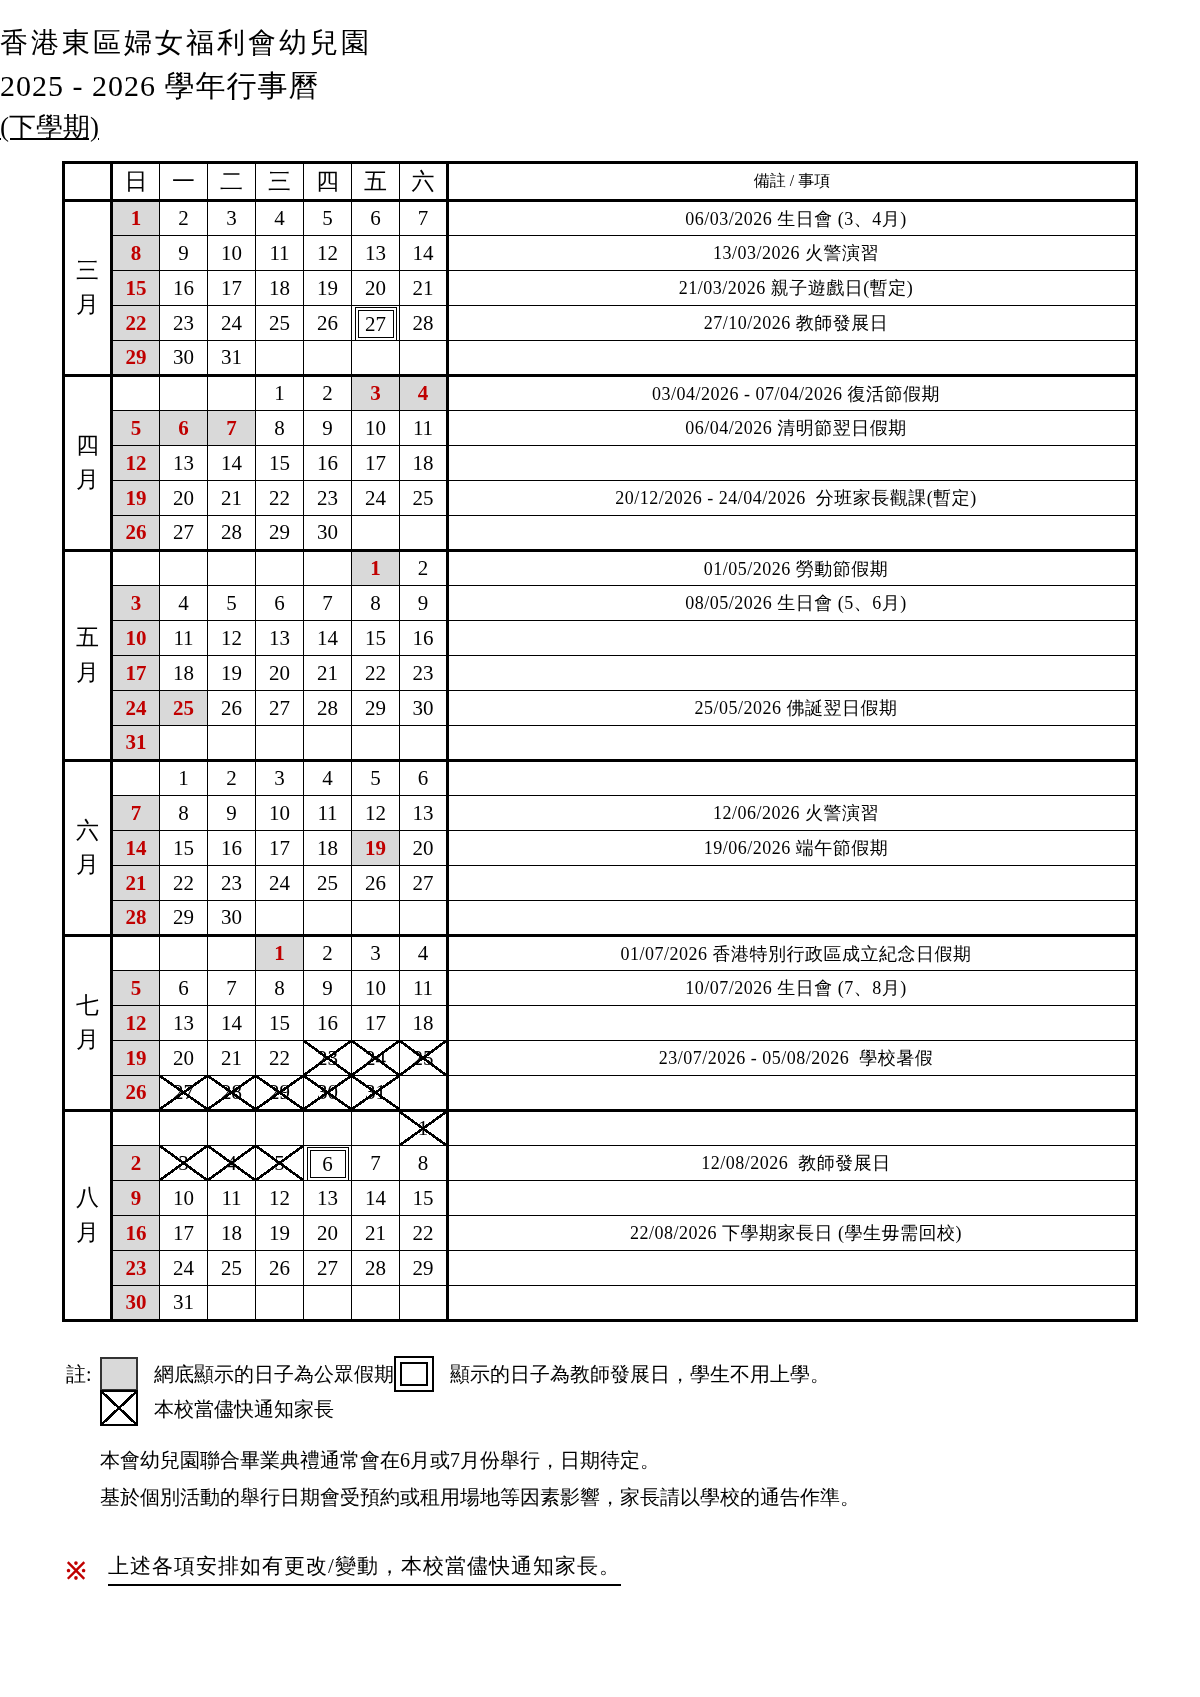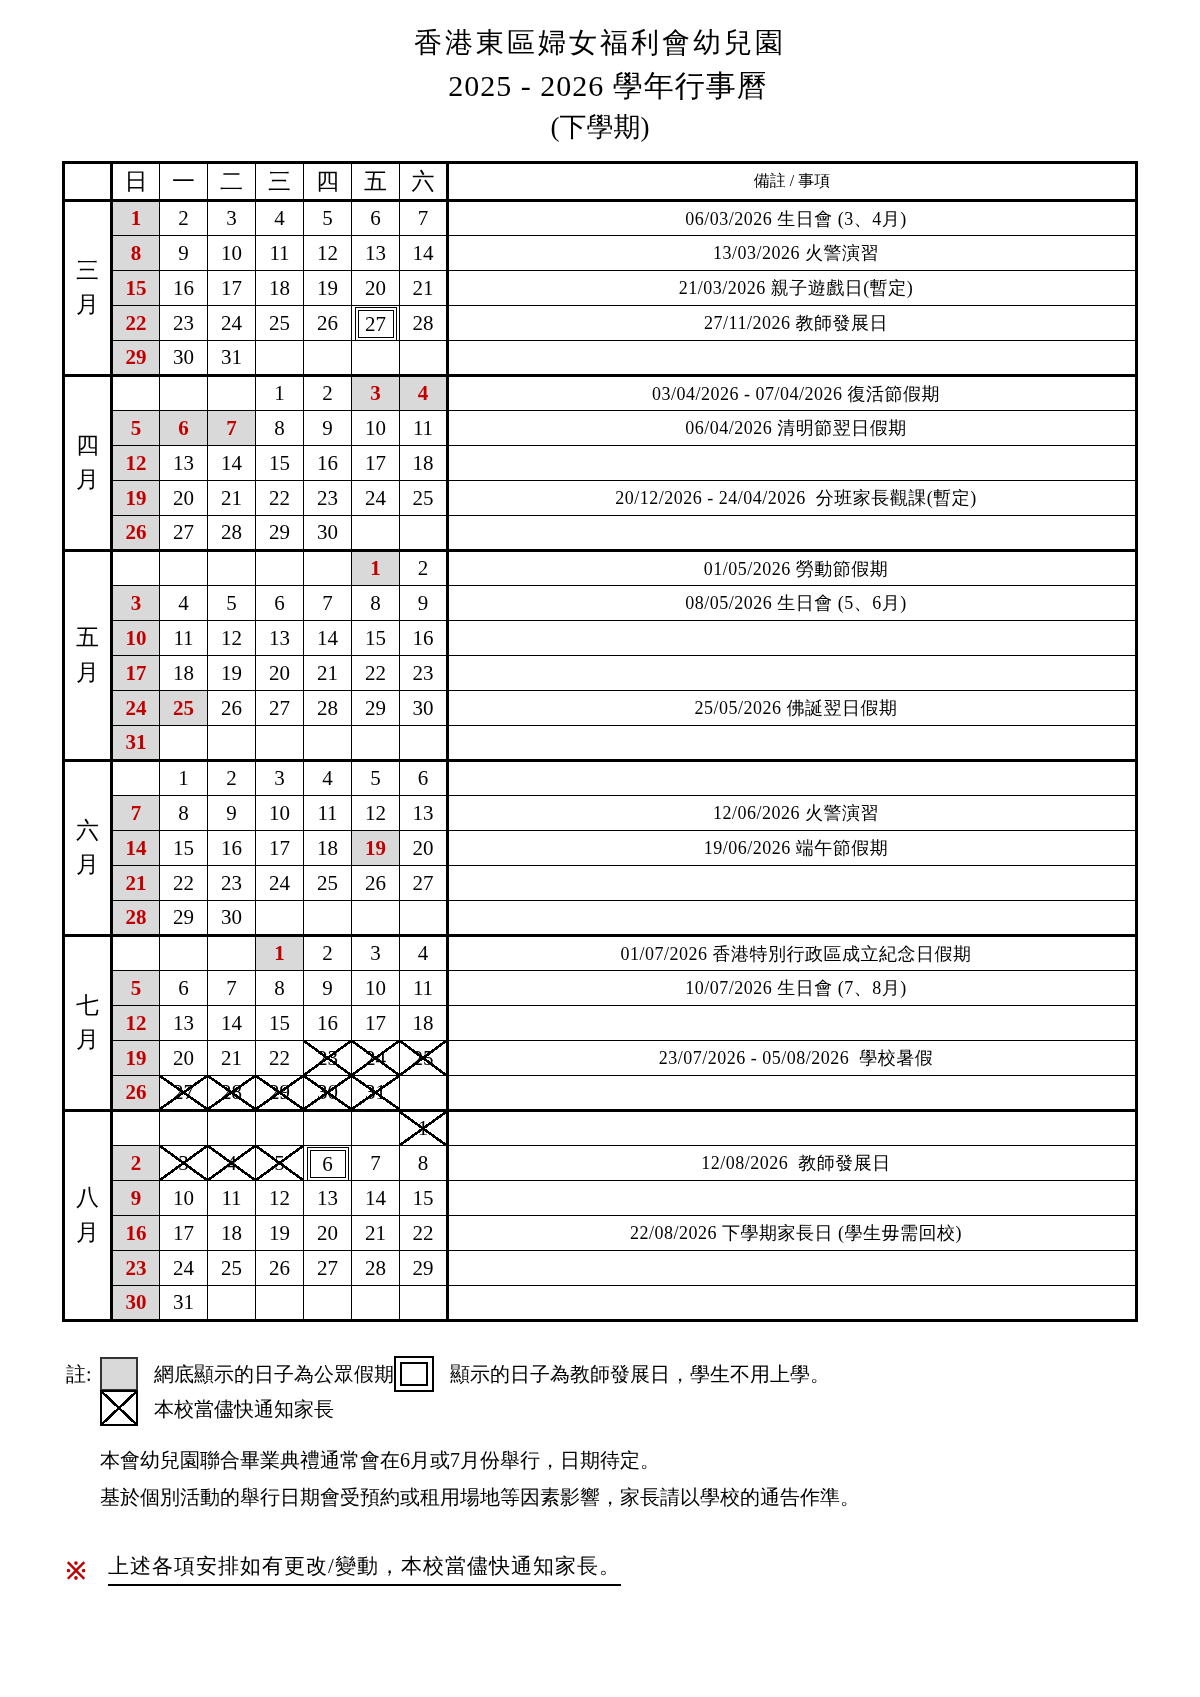--- a/index.html
+++ b/index.html
@@ -3,24 +3,24 @@
 <meta charset="utf-8">
 <style>
   * { margin:0; padding:0; box-sizing:border-box; }
   html,body { background:#ffffff; }
   body {
     width:1200px; height:1697px; position:relative;
     font-family:"Liberation Serif","DejaVu Serif",serif;
     color:#000;
   }
   
-  .page-title { text-align:center; padding-top:24px; }
+  .page-title { padding-top:24px; }
   .title-l1 { font-size:28px; letter-spacing:3px; }
-  .title-l2 { font-size:30px; margin-top:4px; letter-spacing:1px;padding-left:16px; }
-  .title-l3 { font-size:27px; margin-top:2px; }
+  .title-l2 { font-size:30px; margin-top:4px; letter-spacing:1px; }
+  .title-l3 { font-size:27px; margin-top:2px;text-decoration:underline; }
 
   
   table.calendar {
     border-collapse:collapse; table-layout:fixed;
     width:1076px; margin:16px 0 0 62px;
     border:3px solid #000;
   }
   col.month-col { width:48px; }
   col.day-col { width:48px; }
   col.remarks-col { width:auto; }
@@ -149,21 +149,21 @@
         <td class="remark-cell">21/03/2026 親子遊戲日(暫定)</td>
       </tr>
       <tr>
         <td class="day-cell cell-ph">22</td>
         <td class="day-cell">23</td>
         <td class="day-cell">24</td>
         <td class="day-cell">25</td>
         <td class="day-cell">26</td>
         <td class="day-cell cell-box"><span class="box-num">27</span></td>
         <td class="day-cell">28</td>
-        <td class="remark-cell">27/11/2026 教師發展日</td>
+        <td class="remark-cell">27/10/2026 教師發展日</td>
       </tr>
       <tr class="month-last">
         <td class="day-cell cell-ph">29</td>
         <td class="day-cell">30</td>
         <td class="day-cell">31</td>
         <td class="day-cell"></td>
         <td class="day-cell"></td>
         <td class="day-cell"></td>
         <td class="day-cell"></td>
         <td class="remark-cell"></td>

